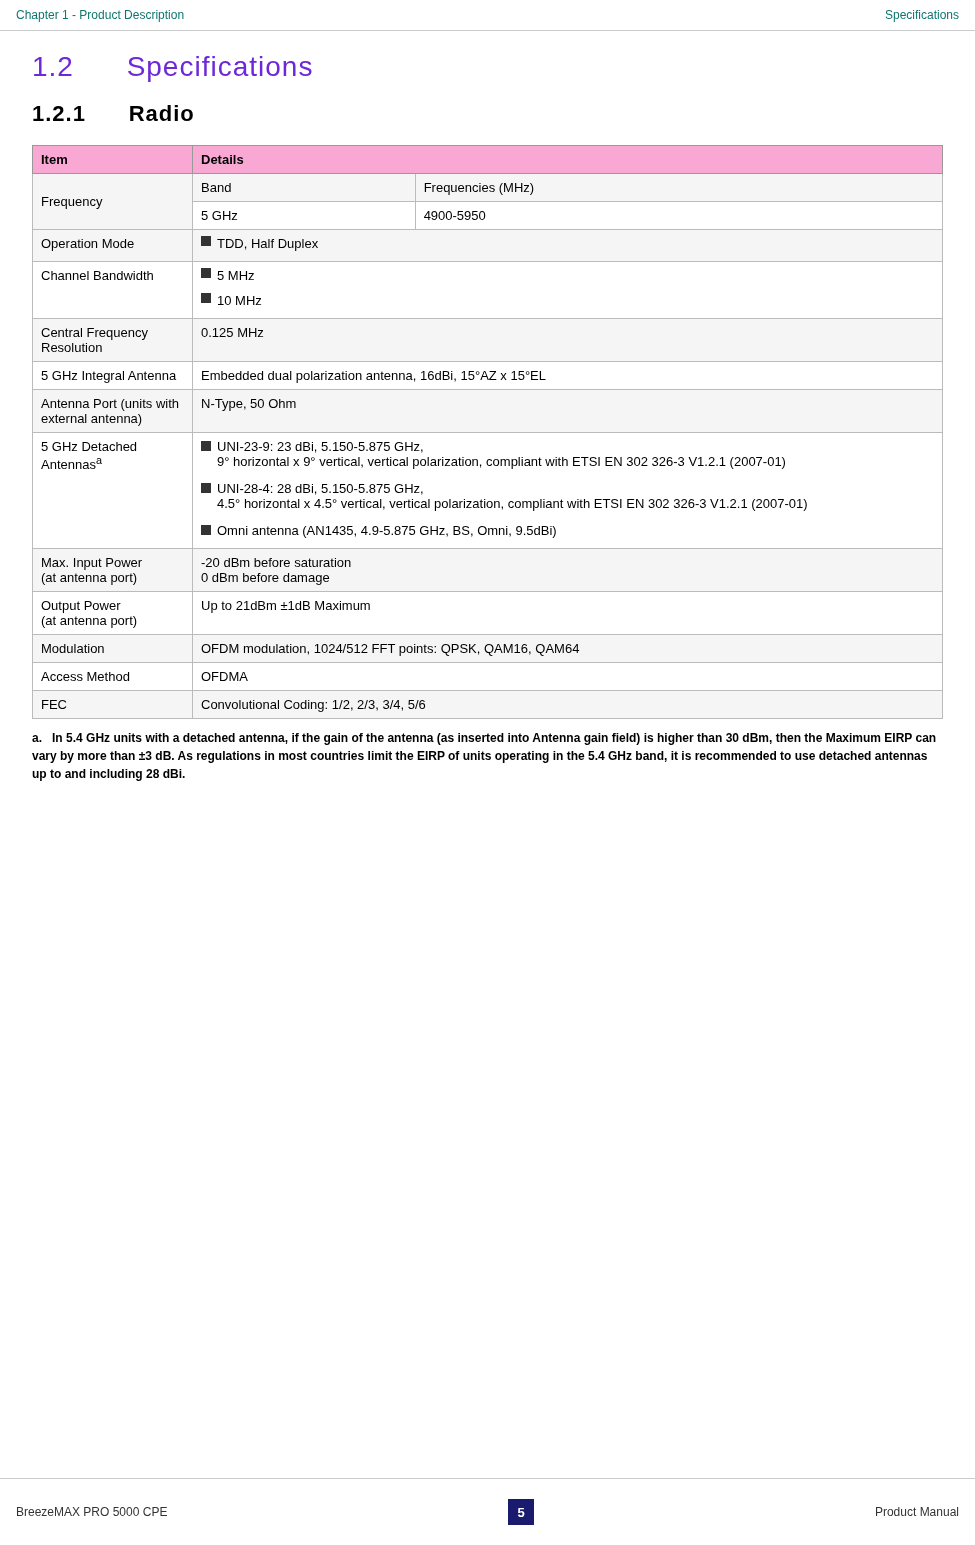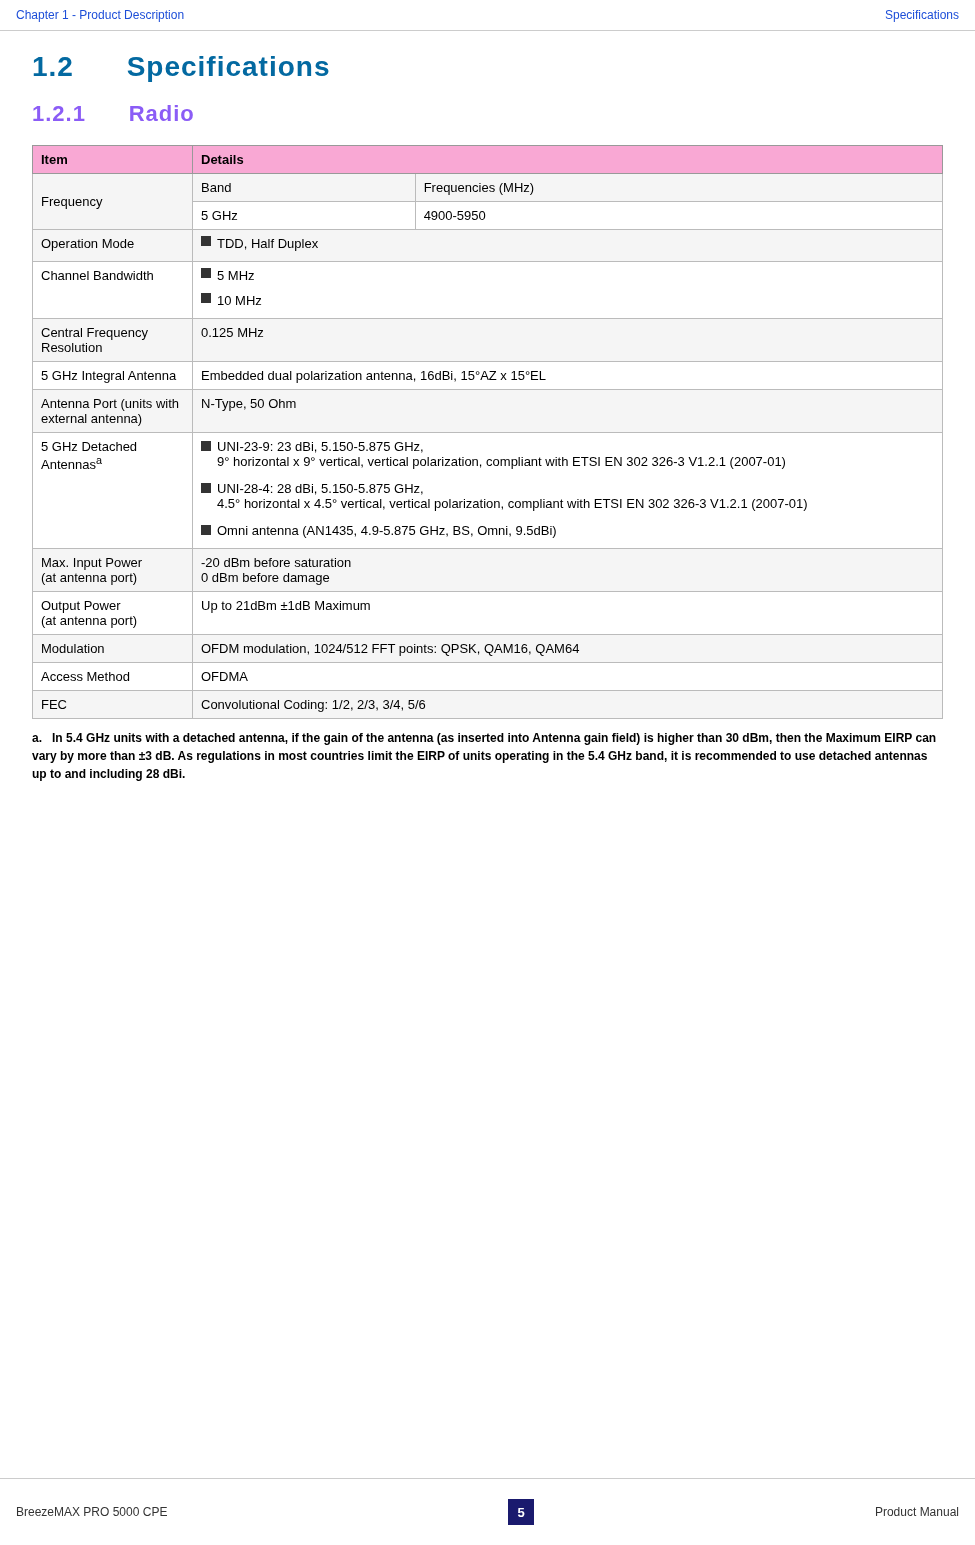--- a/index.html
+++ b/index.html
@@ -12,38 +12,38 @@
       min-height: 1545px;
       position: relative;
     }
     .page-header {
       display: flex;
       justify-content: space-between;
       align-items: center;
       padding: 8px 16px;
       border-bottom: 1px solid #ccc;
       font-size: 12px;
-      color: #1d4ed8;
+      color: #0f766e;
     }
     .page-content {
       padding: 20px 32px 80px 32px;
     }
     .section-title {
       font-size: 28px;
-      font-weight: bold;
+      font-weight: normal;
       font-family: Arial, sans-serif;
-      color: #0369a1;
+      color: #6d28d9;
       margin-bottom: 10px;
       letter-spacing: 1px;
     }
     .subsection-title {
       font-size: 22px;
       font-weight: bold;
       font-family: Arial, sans-serif;
-      color: #8b5cf6;
+      color: #000000;
       margin-top: 18px;
       margin-bottom: 18px;
       letter-spacing: 1px;
     }
     .table-caption {
       text-align: center;
       font-weight: bold;
       font-size: 13px;
       margin-bottom: 6px;
     }

